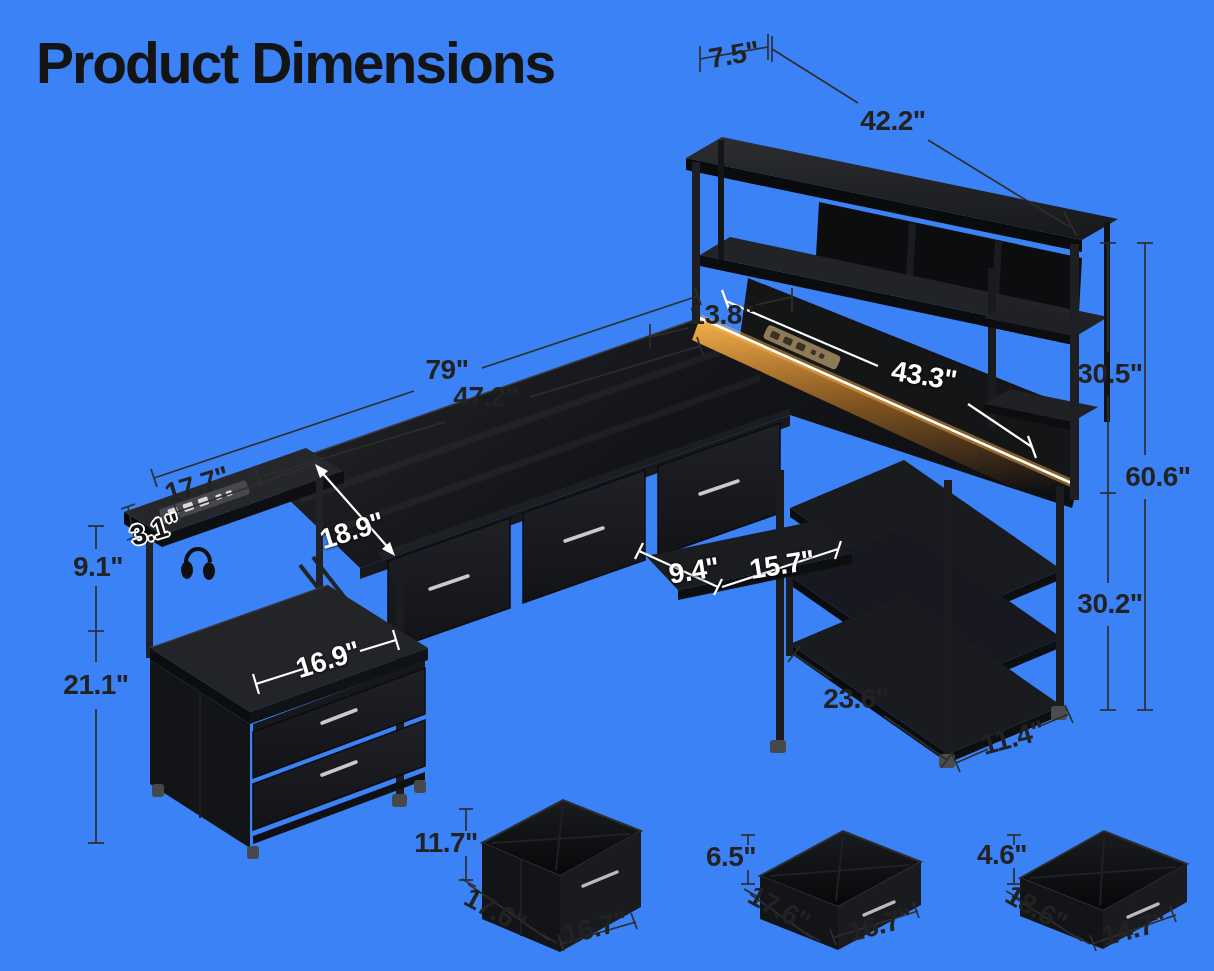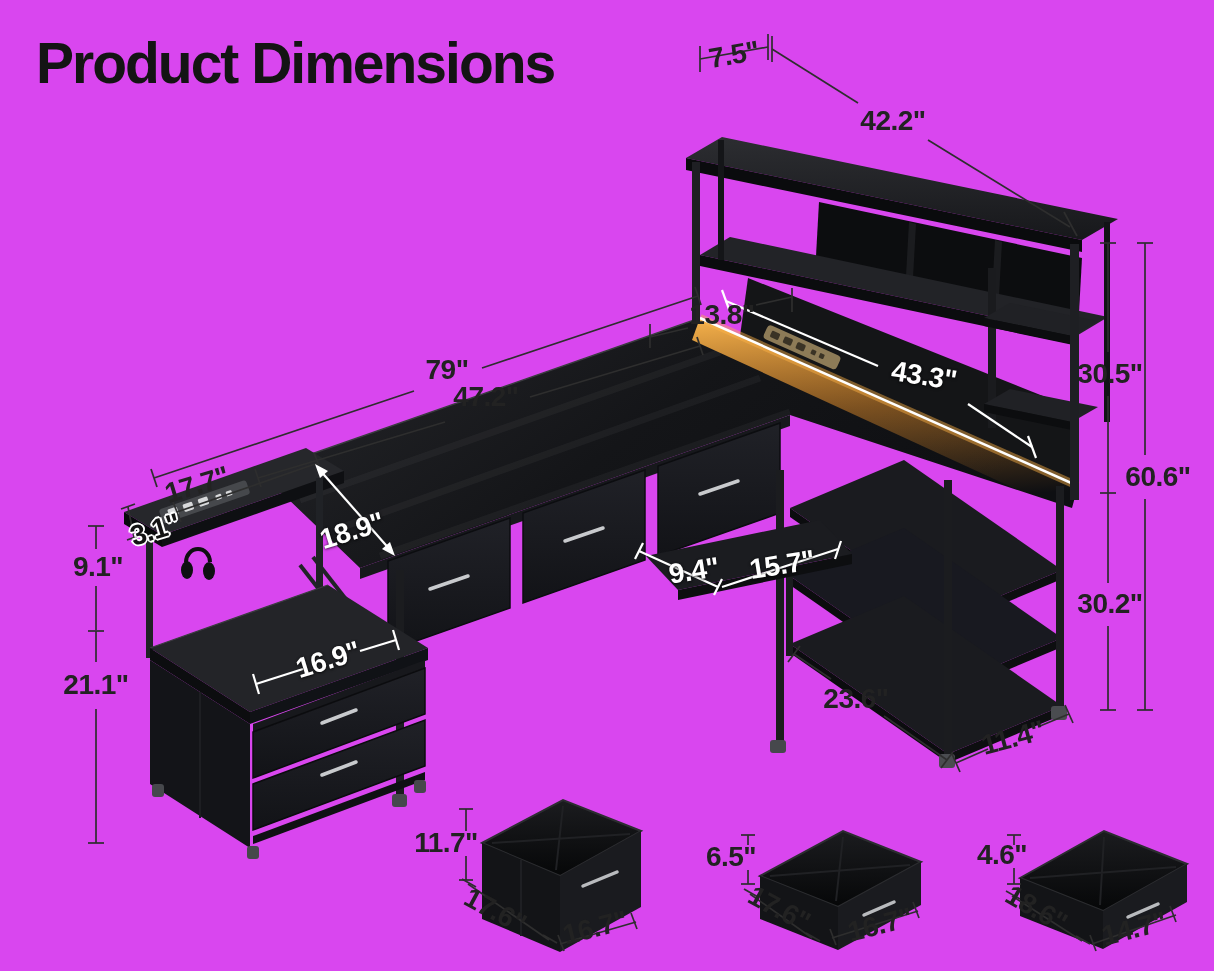--- a/index.html
+++ b/index.html
@@ -1,16 +1,16 @@
 <!DOCTYPE html>
 <html><head>
 <meta charset="utf-8">
 <style>
   html,body{margin:0;padding:0;background:#ffffff;}
-  .stage{position:relative;width:1214px;height:971px;background:#d946ef;overflow:hidden;
+  .stage{position:relative;width:1214px;height:971px;background:#3b82f6;overflow:hidden;
          font-family:"Liberation Sans",sans-serif;}
   .stage svg{position:absolute;left:0;top:0;}
   .page-title{position:absolute;left:36px;top:30px;font-size:57px;font-weight:700;
               letter-spacing:-2px;color:#141414;white-space:nowrap;}
   .dim{position:absolute;font-size:28px;font-weight:700;letter-spacing:-0.5px;color:#222;
        white-space:nowrap;transform:translate(-50%,-50%);}
   .dim.w{color:#ffffff;text-shadow:0 1px 3px rgba(0,0,0,.65),0 0 2px rgba(0,0,0,.5);}
   .dim.halo{color:#131313;text-shadow:-2px 0 0 #fff,2px 0 0 #fff,0 -2px 0 #fff,0 2px 0 #fff,
             -1px -1px 0 #fff,1px 1px 0 #fff,1px -1px 0 #fff,-1px 1px 0 #fff;}
 </style>

